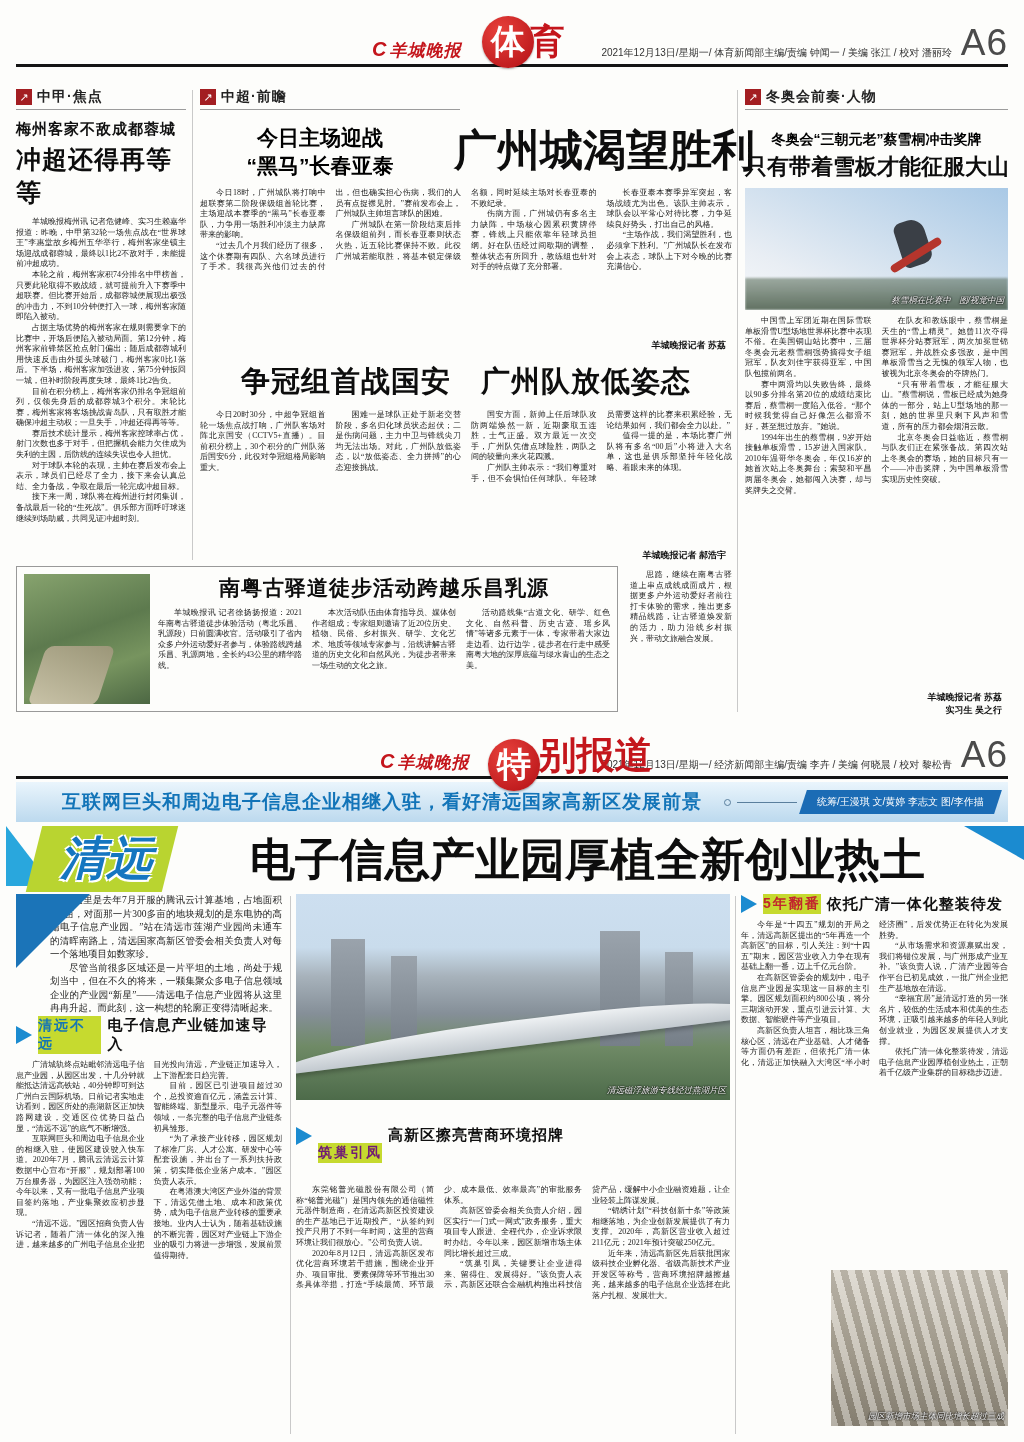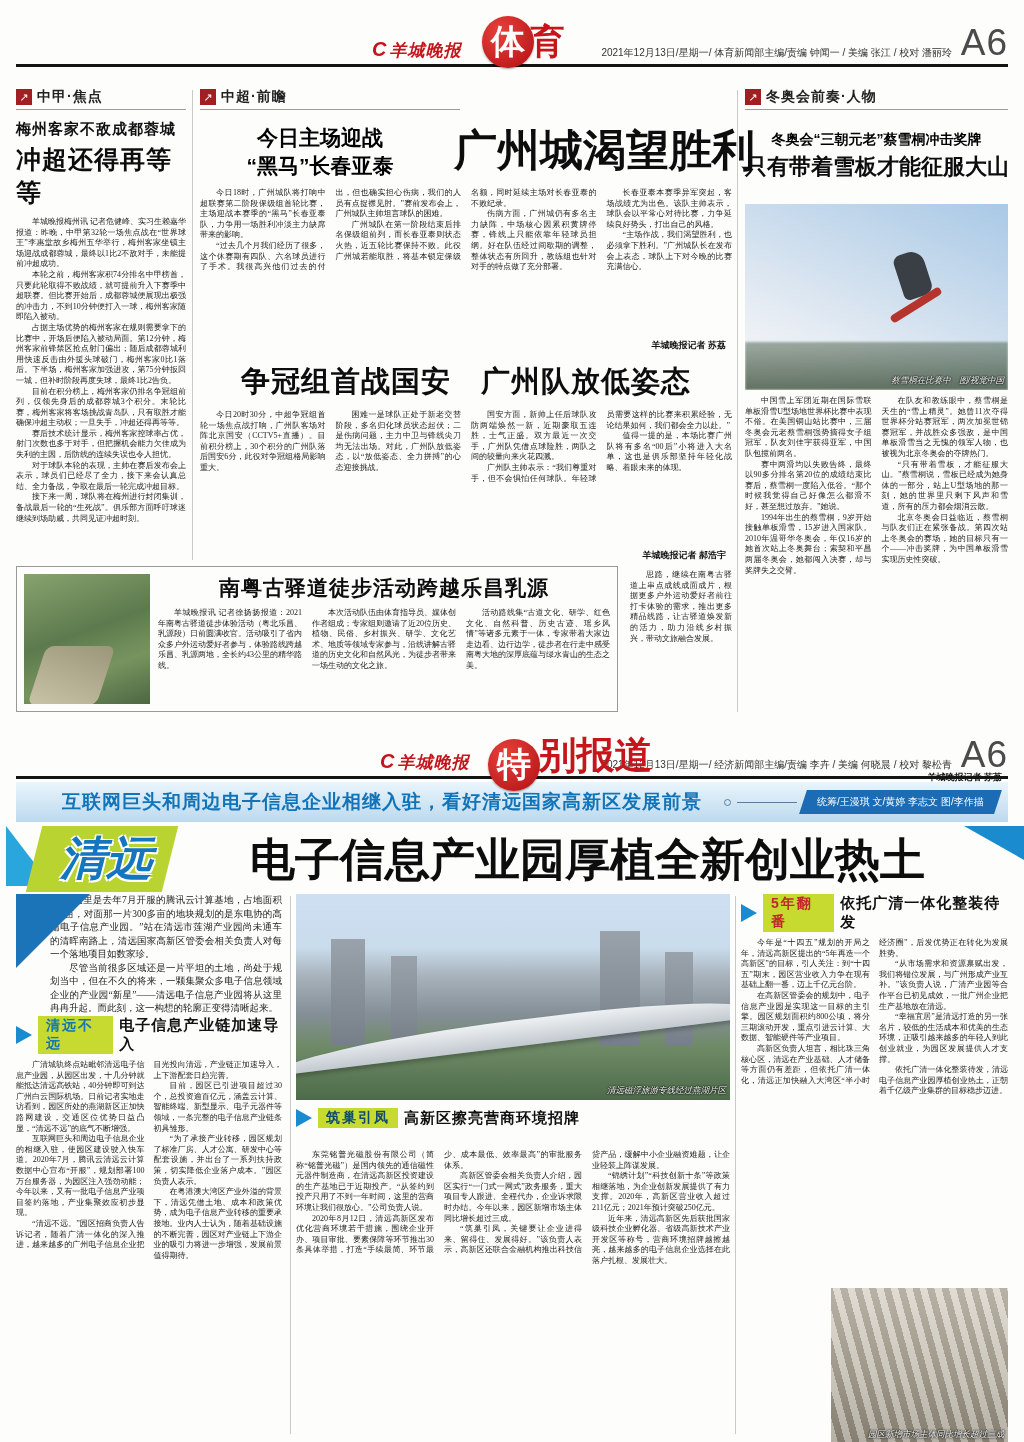--- a/index.html
+++ b/index.html
@@ -63,21 +63,21 @@
   .strip-text { color:#1274b8; font-size:19px; font-weight:bold; letter-spacing:1px; }
   .credit-tag { background:#1b6cb5; color:#fff; font-size:10px; padding:5px 14px;
                 transform:skewX(-18deg); white-space:nowrap; }
   .credit-tag > span { display:inline-block; transform:skewX(18deg); }
   .qy-badge { position:relative; display:inline-block; background:#b9d430; padding:2px 18px 2px 26px;
               transform:skewX(-14deg); }
   .qy-badge > span { display:inline-block; transform:skewX(14deg); font-size:46px; font-weight:900; font-style:italic;
                      color:#1576c0; text-shadow:1.5px 1.5px 0 #fff,-1.5px -1.5px 0 #fff,1.5px -1.5px 0 #fff,-1.5px 1.5px 0 #fff; }
   .sec-head { display:flex; align-items:center; gap:6px; }
   .sec-arrow { width:0; height:0; border-left:16px solid #1b8bd0; border-top:9px solid transparent; border-bottom:9px solid transparent; }
-  .sec-label { background:#c6da2f; font-size:14px; font-weight:800; padding:1px 8px; letter-spacing:2px; }
+  .sec-label { background:#c6da2f; font-size:14px; font-weight:800; padding:1px 0; letter-spacing:2px; }
   .sec-title { font-size:15px; font-weight:800; color:#111; letter-spacing:1px; }
   .lead-wedge { position:absolute; left:0; top:0; width:0; height:0;
                 border-top:74px solid #1b74b8; border-right:74px solid transparent; }
   .lead-text { font-family:"Liberation Serif","DejaVu Serif",serif; font-size:9.5px; line-height:13.5px;
                color:#222; text-align:justify; }
   .lead-text p { text-indent:2em; }
 </style>
 </head>
 <body>
 
@@ -149,21 +149,21 @@
       <div class="byline">羊城晚报记者 郝浩宇</div>
     </div>
 
     <div class="abs" style="left:745px;top:88px;width:263px;height:626px;">
       <div class="tagrow">
         <span class="tagbox">↗</span>
         <span class="taglabel">冬奥会前奏·人物</span>
       </div>
       <div style="font-size:14px;font-weight:bold;text-align:center;margin-top:21px;">冬奥会“三朝元老”蔡雪桐冲击奖牌</div>
       <div class="hl-big" style="font-size:22px;text-align:center;margin-top:3px;white-space:nowrap;">只有带着雪板才能征服大山</div>
-      <div class="photo ph-snow" style="width:100%;height:186px;margin-top:22px;text-align:right;">
+      <div class="photo ph-snow" style="width:100%;height:122px;margin-top:6px;text-align:right;">
         <div class="trees"></div>
         <div class="rider"></div>
         <div class="board"></div>
         <div class="photo-caption">蔡雪桐在比赛中　图/视觉中国</div>
       </div>
       <div class="body-text" style="margin-top:6px;height:372px;column-count:2;column-gap:10px;">
           <p>中国雪上军团近期在国际雪联单板滑雪U型场地世界杯比赛中表现不俗。在美国铜山站比赛中，三届冬奥会元老蔡雪桐强势摘得女子组冠军，队友刘佳宇获得亚军，中国队包揽前两名。</p>
           <p>赛中两滑均以失败告终，最终以90多分排名第20位的成绩结束比赛后，蔡雪桐一度陷入低谷。“那个时候我觉得自己好像怎么都滑不好，甚至想过放弃。”她说。</p>
           <p>1994年出生的蔡雪桐，9岁开始接触单板滑雪，15岁进入国家队。2010年温哥华冬奥会，年仅16岁的她首次站上冬奥舞台；索契和平昌两届冬奥会，她都闯入决赛，却与奖牌失之交臂。</p>
           <p>在队友和教练眼中，蔡雪桐是天生的“雪上精灵”。她曾11次夺得世界杯分站赛冠军，两次加冕世锦赛冠军，并战胜众多强敌，是中国单板滑雪当之无愧的领军人物，也被视为北京冬奥会的夺牌热门。</p>
@@ -253,21 +253,21 @@
       <div class="photo ph-city" style="width:100%;height:206px;">
         <div class="tower" style="left:8%;top:22%;width:34px;height:52%;"></div>
         <div class="tower" style="left:22%;top:30%;width:26px;height:44%;"></div>
         <div class="tower" style="left:70%;top:18%;width:40px;height:56%;"></div>
         <div class="tower" style="left:85%;top:28%;width:28px;height:46%;"></div>
         <div class="rail"></div>
         <div class="photo-caption">清远磁浮旅游专线经过燕湖片区</div>
       </div>
       <div class="sec-head" style="margin-top:8px;">
         <span class="sec-arrow"></span>
-        <span class="sec-label" style="color:#0c4a6e;">筑巢引凤</span>
+        <span class="sec-label" style="color:#701a75;margin-top:35px;">筑巢引凤</span>
         <span class="sec-title">高新区擦亮营商环境招牌</span>
       </div>
       <div class="body-text" style="margin-top:22px;height:290px;column-count:3;column-gap:10px;">
           <p>东莞铭普光磁股份有限公司（简称“铭普光磁”）是国内领先的通信磁性元器件制造商，在清远高新区投资建设的生产基地已于近期投产。“从签约到投产只用了不到一年时间，这里的营商环境让我们很放心。”公司负责人说。</p>
           <p>2020年8月12日，清远高新区发布优化营商环境若干措施，围绕企业开办、项目审批、要素保障等环节推出30条具体举措，打造“手续最简、环节最少、成本最低、效率最高”的审批服务体系。</p>
           <p>高新区管委会相关负责人介绍，园区实行“一门式一网式”政务服务，重大项目专人跟进、全程代办，企业诉求限时办结。今年以来，园区新增市场主体同比增长超过三成。</p>
           <p>“筑巢引凤，关键要让企业进得来、留得住、发展得好。”该负责人表示，高新区还联合金融机构推出科技信贷产品，缓解中小企业融资难题，让企业轻装上阵谋发展。</p>
           <p>“锦绣计划”“科技创新十条”等政策相继落地，为企业创新发展提供了有力支撑。2020年，高新区营业收入超过211亿元；2021年预计突破250亿元。</p>
           <p>近年来，清远高新区先后获批国家级科技企业孵化器、省级高新技术产业开发区等称号，营商环境招牌越擦越亮，越来越多的电子信息企业选择在此落户扎根、发展壮大。</p>
         </div>

